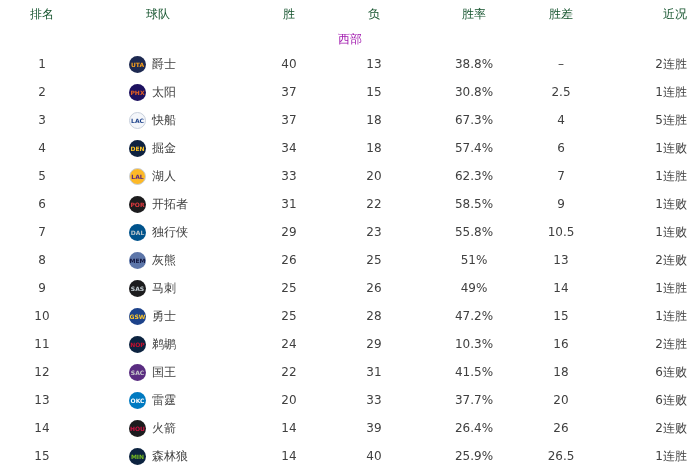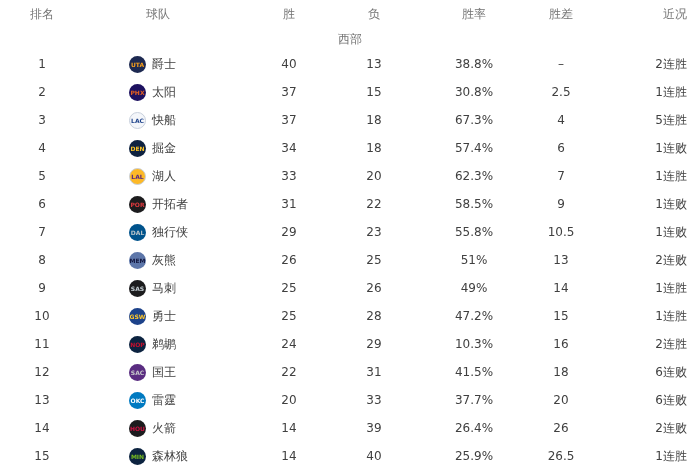--- a/index.html
+++ b/index.html
@@ -24,21 +24,21 @@
     padding: 0;
     margin: 0;
     text-align: center;
     font-weight: normal;
     white-space: nowrap;
     overflow: hidden;
   }
   thead tr { height: 28px; }
   tr.section-row { height: 22px; }
   tbody tr.team-row { height: 28px; }
-  th { color: #737373; margin-top: 28px; }
+  th { color: #14532d; margin-top: 28px; }
   td { color: #404040; }
   
   .team-cell-inner {
     display: flex;
     align-items: flex-end;
     gap: 6px;
     padding-left: 45px;
   }
   .team-logo {
     width: 17px;
@@ -51,21 +51,21 @@
     font-size: 6px;
     font-weight: bold;
     letter-spacing: 0;
     box-sizing: border-box;
   }
   
   th.streak-col, td.streak-col {
     text-align: right;
     padding-right: 13px;
   }
-  .section-label { color: #737373; }
+  .section-label { color: #a21caf; }
 </style>
 </head>
 <body>
 
 <table class="standings">
   <colgroup>
     <col style="width:84px">
     <col style="width:148px">
     <col style="width:114px">
     <col style="width:56px">

